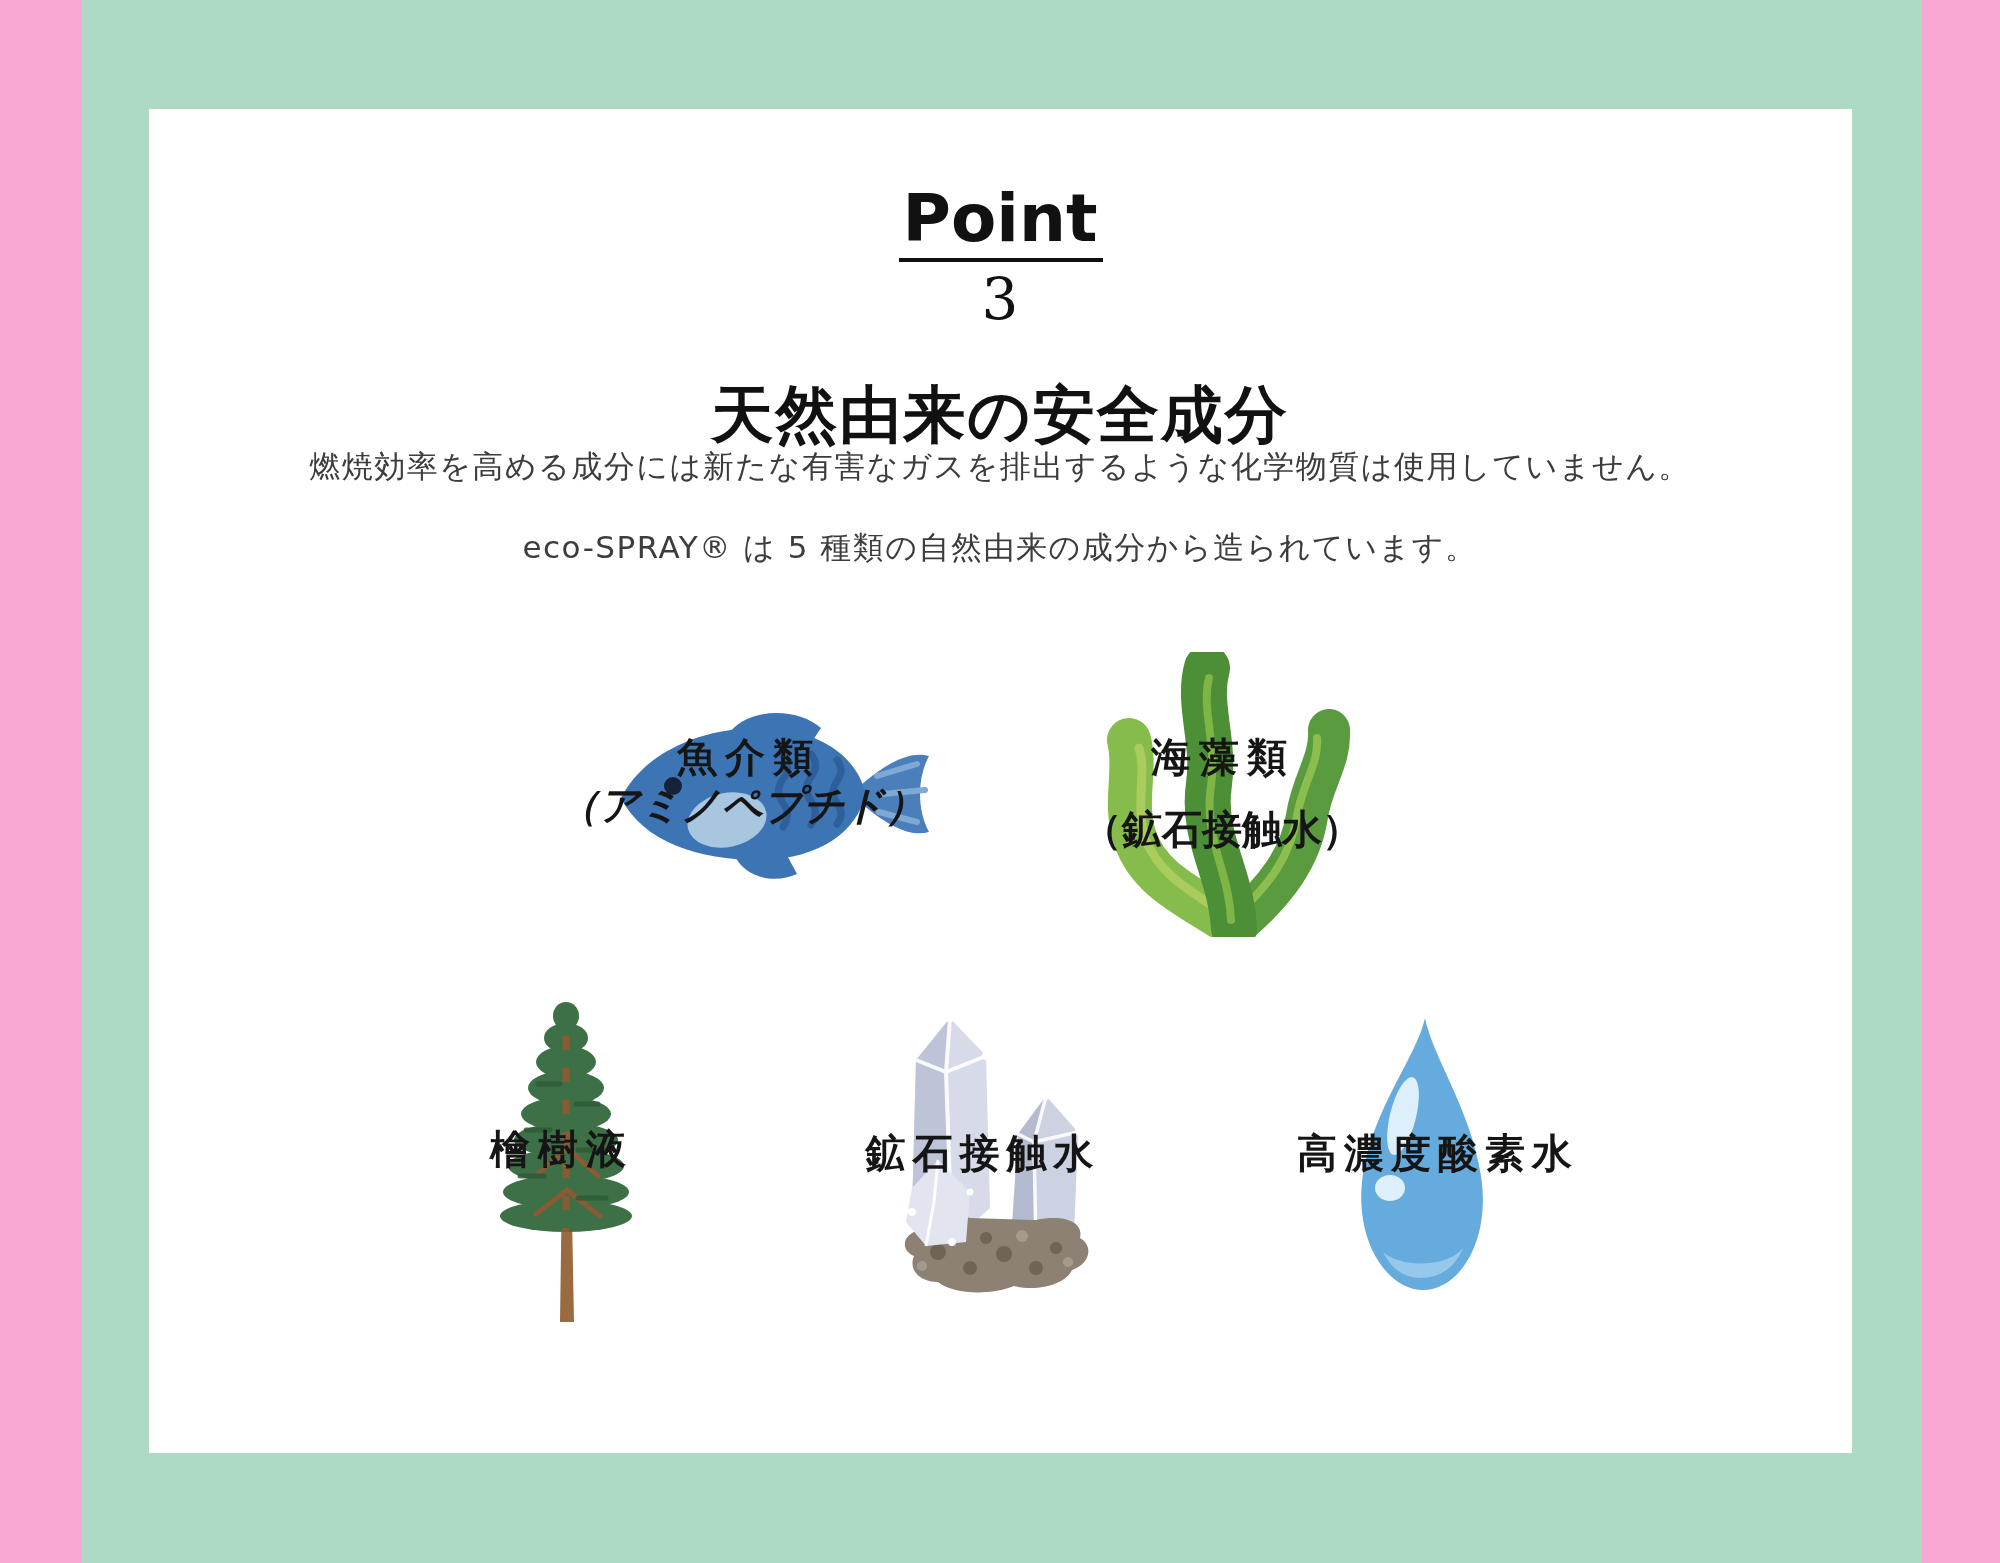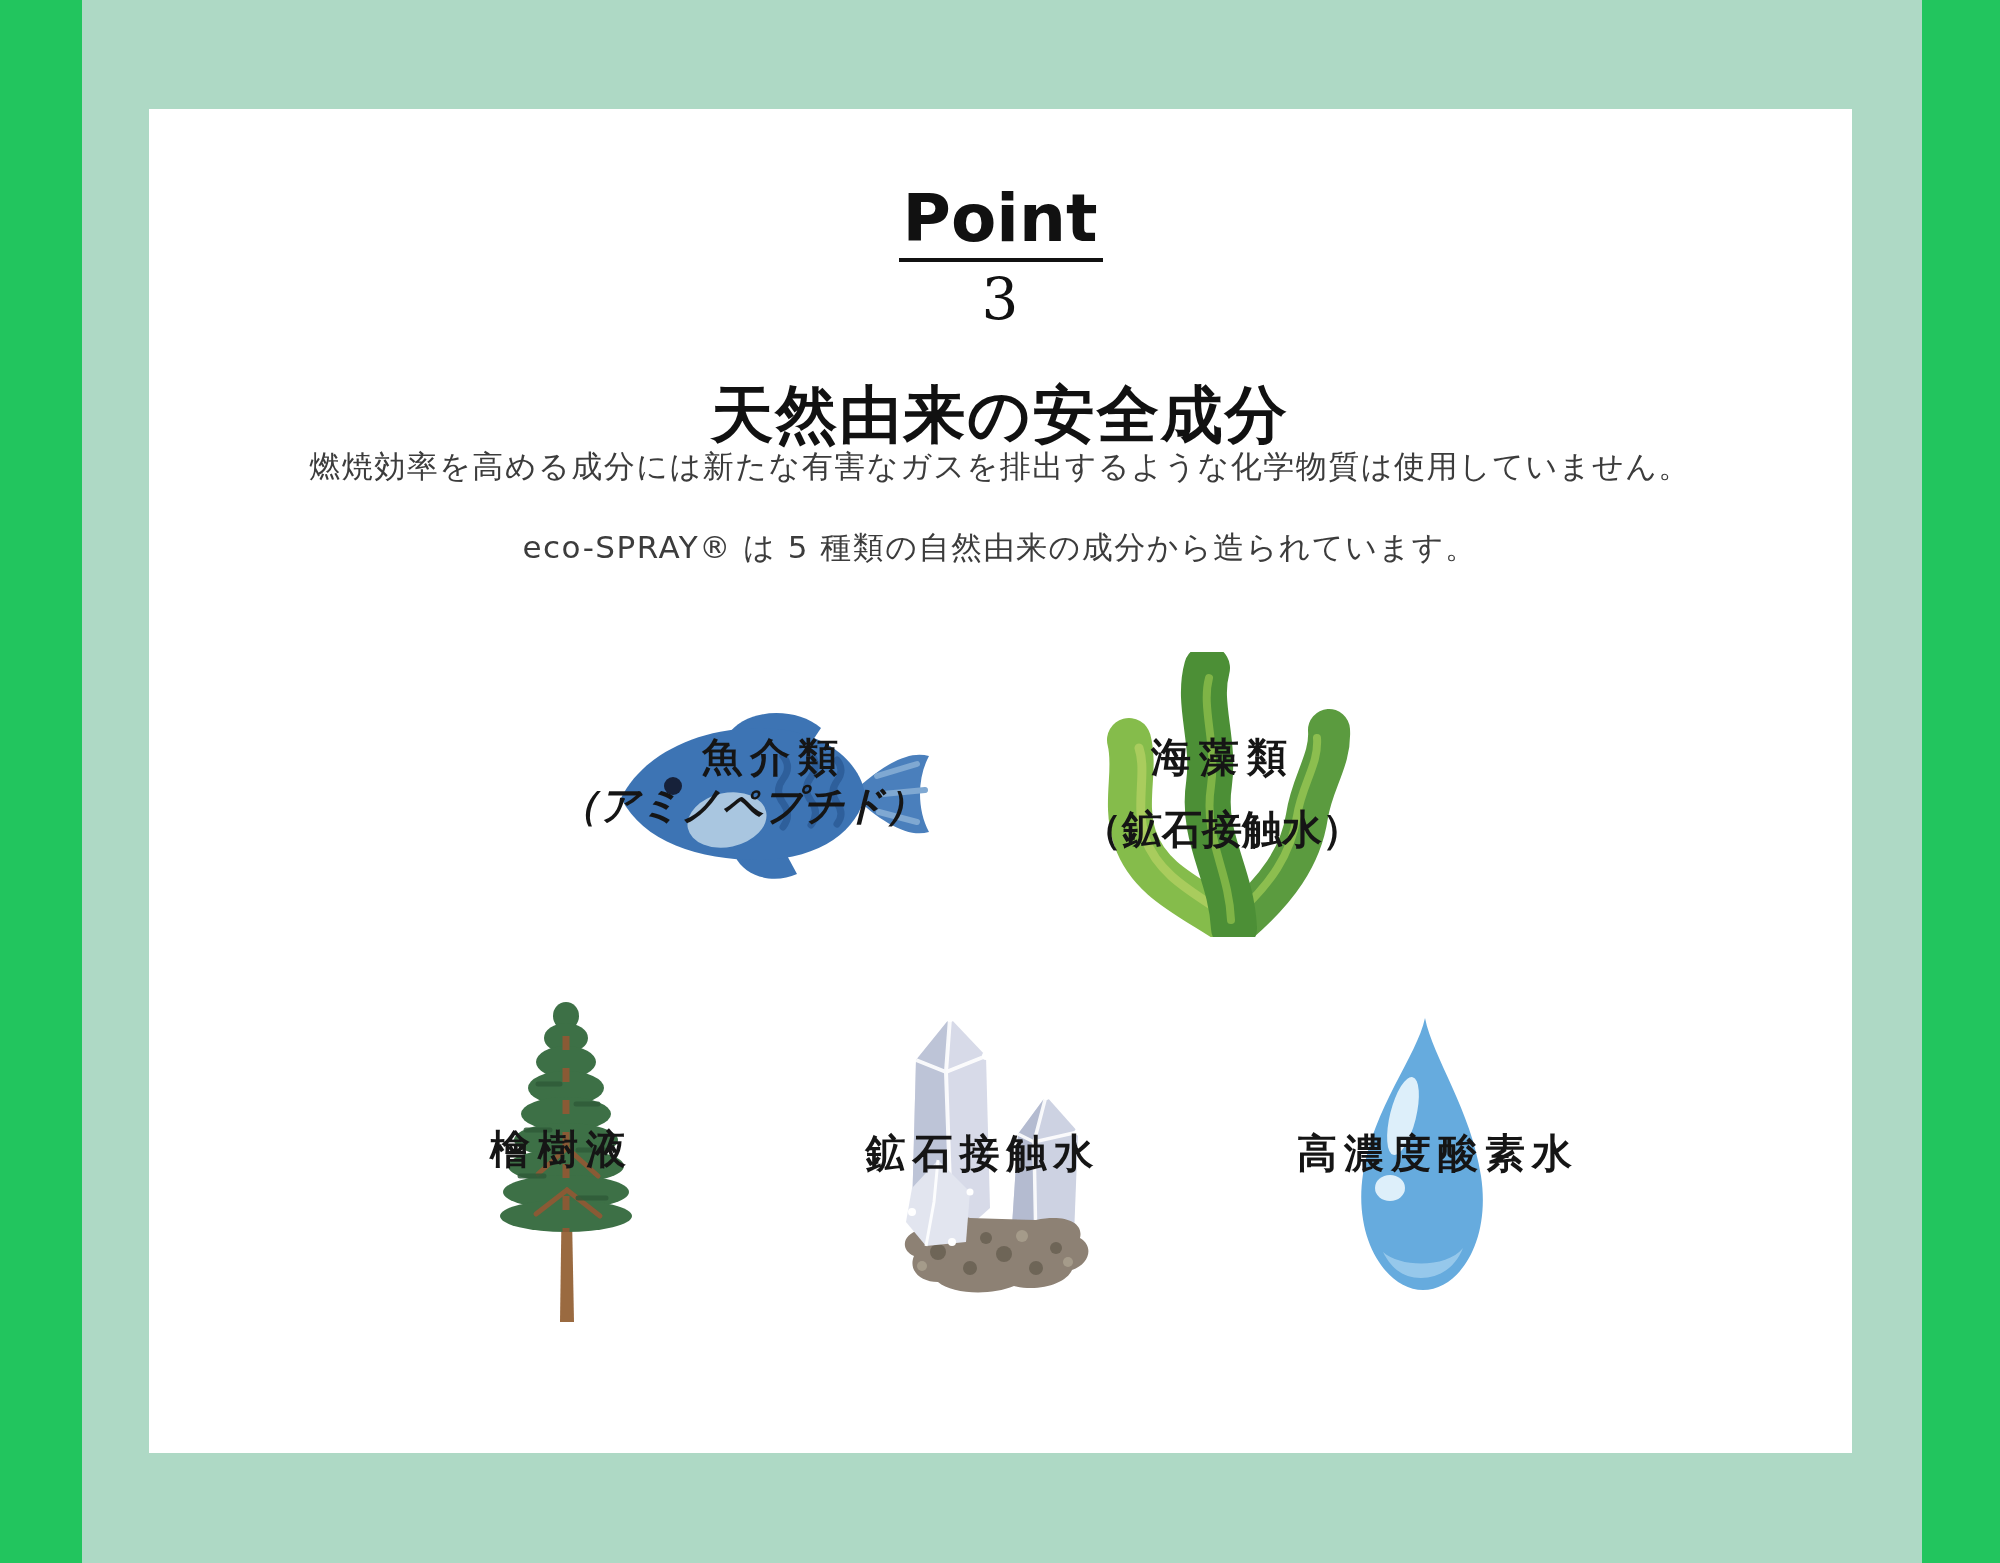--- a/index.html
+++ b/index.html
@@ -2,21 +2,21 @@
 <html lang="ja"><head>
 <meta charset="utf-8">
 <style>
   html,body{margin:0;padding:0;}
   body{
     width:2000px;height:1563px;
     background:#ffffff;
     font-family:"DejaVu Sans","Liberation Sans",sans-serif;
     -webkit-font-smoothing:antialiased;
   }
-  .page{position:relative;width:2000px;height:1563px;background:#22c55e;overflow:hidden;}
+  .page{position:relative;width:2000px;height:1563px;background:#f9a8d4;overflow:hidden;}
   .frame{position:absolute;left:82px;top:0;width:1840px;height:1563px;background:#aed9c5;}
   .card{position:absolute;left:149px;top:109px;width:1703px;height:1344px;background:#ffffff;}
 
   .abs{position:absolute;margin:0;white-space:nowrap;}
   .cx{transform:translateX(-50%);}
 
   .point-label{
     left:1000px;top:186px;
     font-size:66px;font-weight:700;color:#111;
     letter-spacing:0px;line-height:1;
@@ -39,21 +39,21 @@
     letter-spacing:1.5px;line-height:1.2;
   }
   .desc1{left:1000px;top:448px;}
   .desc2{left:1000px;top:529px;}
 
   .ing-label{
     font-size:40px;font-weight:700;color:#151515;line-height:1.15;
   }
   .ls8{letter-spacing:8px;}
   .ls7{letter-spacing:7px;}
-  .fish-name{left:774px;top:734px;}
+  .fish-name{left:749px;top:734px;}
   .fish-sub{left:742px;top:782px;font-style:italic;}
   .seaweed-name{left:1223px;top:734px;}
   .seaweed-sub{left:1222px;top:806px;}
   .tree-name{left:562px;top:1126px;}
   .tree-sub{left:563px;top:1168px;}
   .mineral-name{left:983px;top:1130px;}
   .water-name{left:1422px;top:1130px;margin-left:16px;}
 
   .illus{position:absolute;}
   .illus svg{display:block;width:100%;height:100%;}

